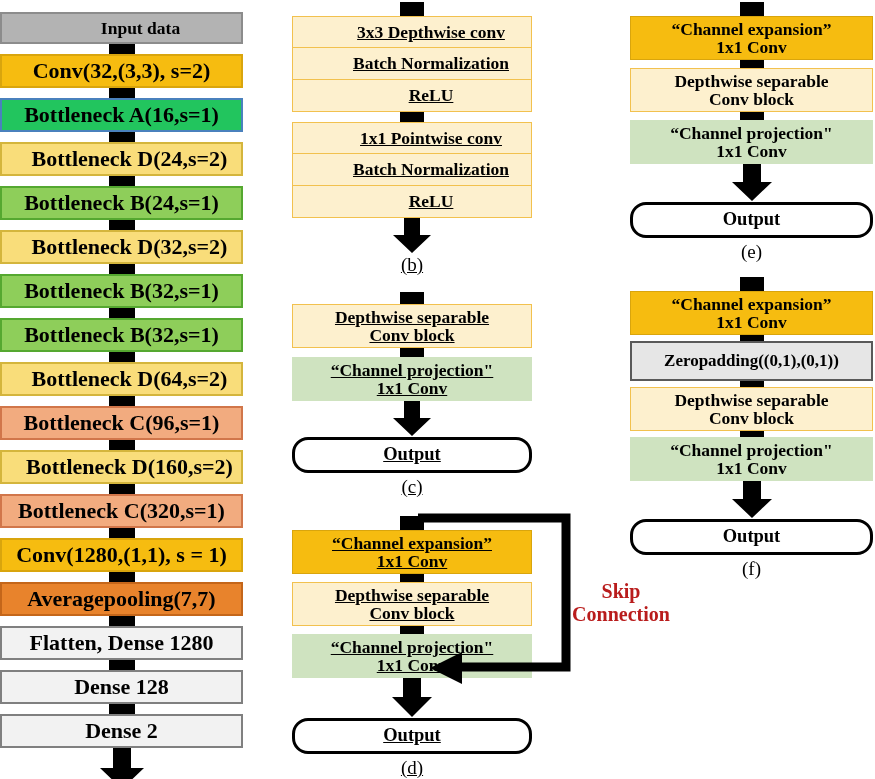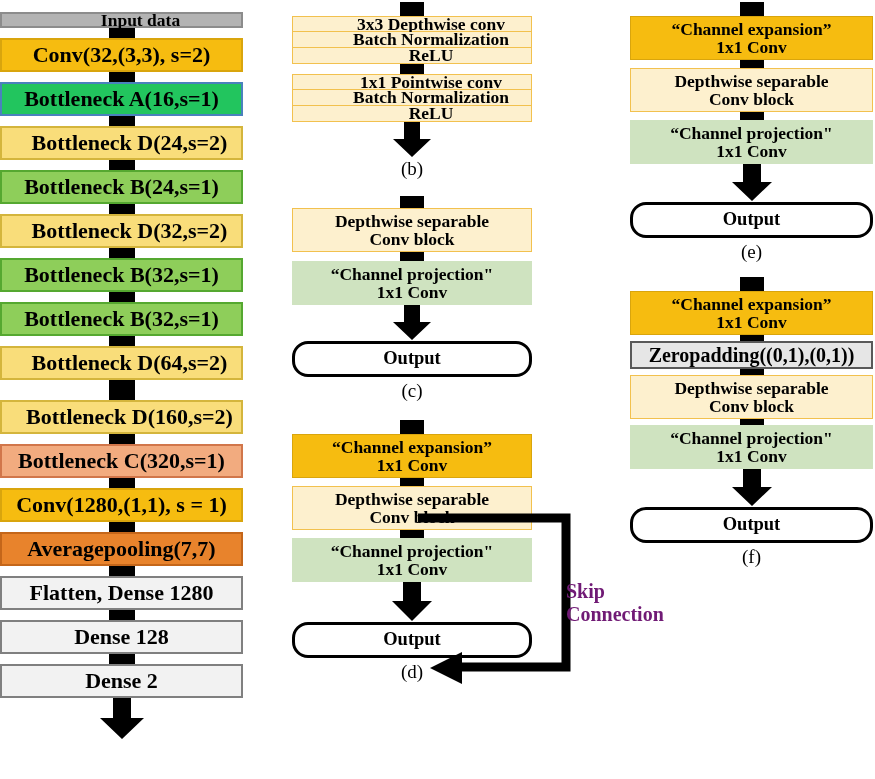--- a/index.html
+++ b/index.html
@@ -31,25 +31,25 @@
     line-height: 1.05;
     display: flex;
     align-items: center;
     justify-content: center;
     padding: 2px 4px;
   }
   .box .lines { width: 100%; }
   .box .l2 { display: block; }
 
   
-  .h32 { height: 16px; font-size: 17.5px; padding-left: 42px; }
+  .h32 { height: 32px; font-size: 17.5px; padding-left: 42px; }
   .h34 { height: 34px; font-size: 22px; }
   .h36 { height: 36px; font-size: 18.5px; border-radius: 16px; }
   .h44 { height: 44px; font-size: 17.5px; }
-  .h40 { height: 28px; font-size: 20px; }
+  .h40 { height: 40px; font-size: 17px; }
 
   
   .c-gray-head { background: #b3b3b3; border-color: #8c8c8c; }
   .c-gold      { background: #f6bc10; border-color: #d9a50d; }
   .c-blue      { background: #22c55e; border-color: #4a81bd; }
   .c-yellow    { background: #f9dd7a; border-color: #d4b53c; padding-left: 20px; }
   .c-green     { background: #8ece5a; border-color: #55a830; }
   .c-salmon    { background: #f2ab7f; border-color: #d1764a; }
   .c-orange    { background: #e8832c; border-color: #c4661a; }
   .c-white-gry { background: #f2f2f2; border-color: #808080; }
@@ -77,24 +77,25 @@
   .caption {
     text-align: center;
     font-size: 19px;
     font-family: "Liberation Serif", "DejaVu Serif", serif;
     color: #000;
     font-weight: normal;
   }
 
   .skip-label {
     position: absolute;
+    text-align: center;
     font-weight: bold;
     font-size: 20px;
     line-height: 1.15;
-    color: #701a75;
+    color: #b91c1c;
   }
 
   .skip-svg { position: absolute; pointer-events: none; }
 </style>
 </head>
 <body>
 
 <div class="col" id="col-a" style="padding-top:12px;">
 
   <div class="box h32 c-gray-head">
@@ -135,20 +136,23 @@
   <div class="box h34 c-green">
     <span class="lines">Bottleneck B(32,s=1)</span>
   </div>
   <div class="stub"></div>
 
   <div class="box h34 c-yellow">
     <span class="lines">Bottleneck D(64,s=2)</span>
   </div>
   <div class="stub"></div>
 
+  <div class="box h34 c-salmon">
+    <span class="lines">Bottleneck C(96,s=1)</span>
+  </div>
   <div class="stub"></div>
 
   <div class="box h34 c-yellow">
     <span class="lines">Bottleneck D(160,s=2)</span>
   </div>
   <div class="stub"></div>
 
   <div class="box h34 c-salmon">
     <span class="lines">Bottleneck C(320,s=1)</span>
   </div>
@@ -179,21 +183,21 @@
   </div>
 
   <div class="arrow" style="height:42px;">
     <svg width="56" height="42" viewBox="0 0 56 42">
         <polygon points="19,0 37,0 37,20 50,20 28,41 6,20 19,20" fill="#000"></polygon>
       </svg>
   </div>
 
 </div>
 
-<div class="col" id="col-b" style="padding-top:2px;">
+<div class="col" id="col-b" style="padding-top:2px;text-decoration:underline;">
 
   <div class="group">
     <div class="stub-sm" style="height:14px;"></div>
     <div class="box h32 c-cream">
       <span class="lines">3x3 Depthwise conv</span>
     </div>
     <div class="box h32 c-cream" style="border-top:none;">
       <span class="lines">Batch Normalization</span>
     </div>
     <div class="box h32 c-cream" style="border-top:none;">

